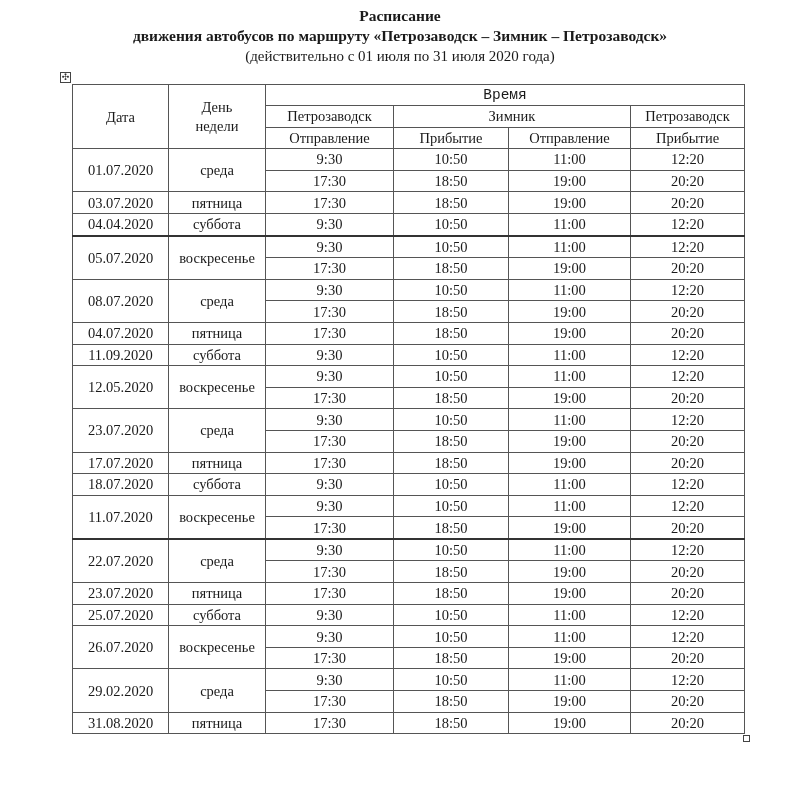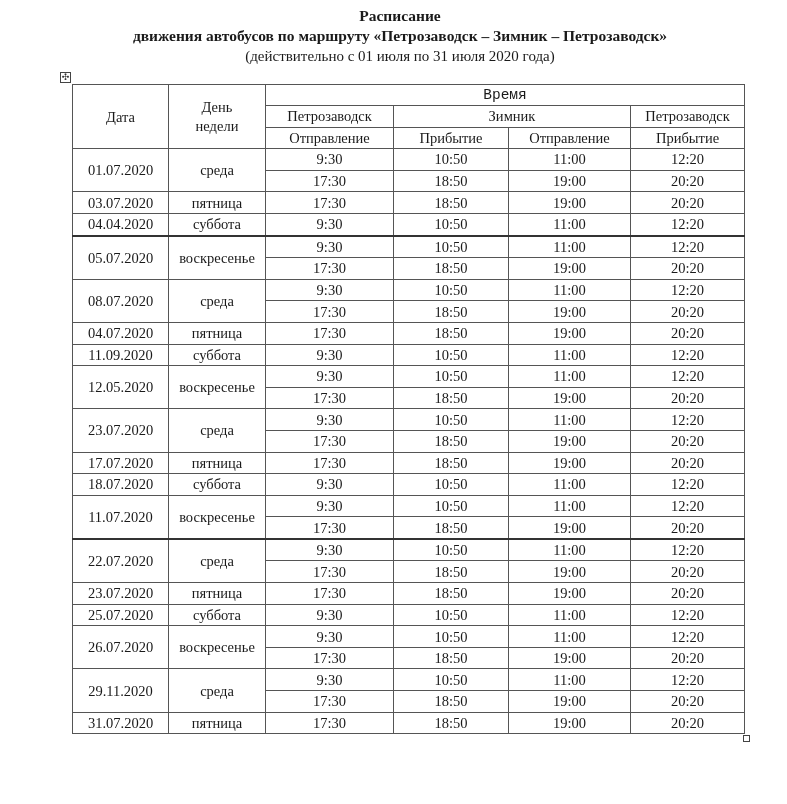--- a/index.html
+++ b/index.html
@@ -233,35 +233,35 @@
         <td>11:00</td>
         <td>12:20</td>
       </tr>
       <tr>
         <td>17:30</td>
         <td>18:50</td>
         <td>19:00</td>
         <td>20:20</td>
       </tr>
       <tr>
-        <td rowspan="2">29.11.2020</td>
-        <td rowspan="2">среда</td>
-        <td>9:30</td>
-        <td>10:50</td>
-        <td>11:00</td>
-        <td>12:20</td>
-      </tr>
-      <tr>
-        <td>17:30</td>
-        <td>18:50</td>
-        <td>19:00</td>
-        <td>20:20</td>
-      </tr>
-      <tr>
-        <td rowspan="1">31.07.2020</td>
+        <td rowspan="2">29.02.2020</td>
+        <td rowspan="2">среда</td>
+        <td>9:30</td>
+        <td>10:50</td>
+        <td>11:00</td>
+        <td>12:20</td>
+      </tr>
+      <tr>
+        <td>17:30</td>
+        <td>18:50</td>
+        <td>19:00</td>
+        <td>20:20</td>
+      </tr>
+      <tr>
+        <td rowspan="1">31.08.2020</td>
         <td rowspan="1">пятница</td>
         <td>17:30</td>
         <td>18:50</td>
         <td>19:00</td>
         <td>20:20</td>
       </tr>
     </tbody>
 </table>
 
 <div class="resize-handle"></div>

